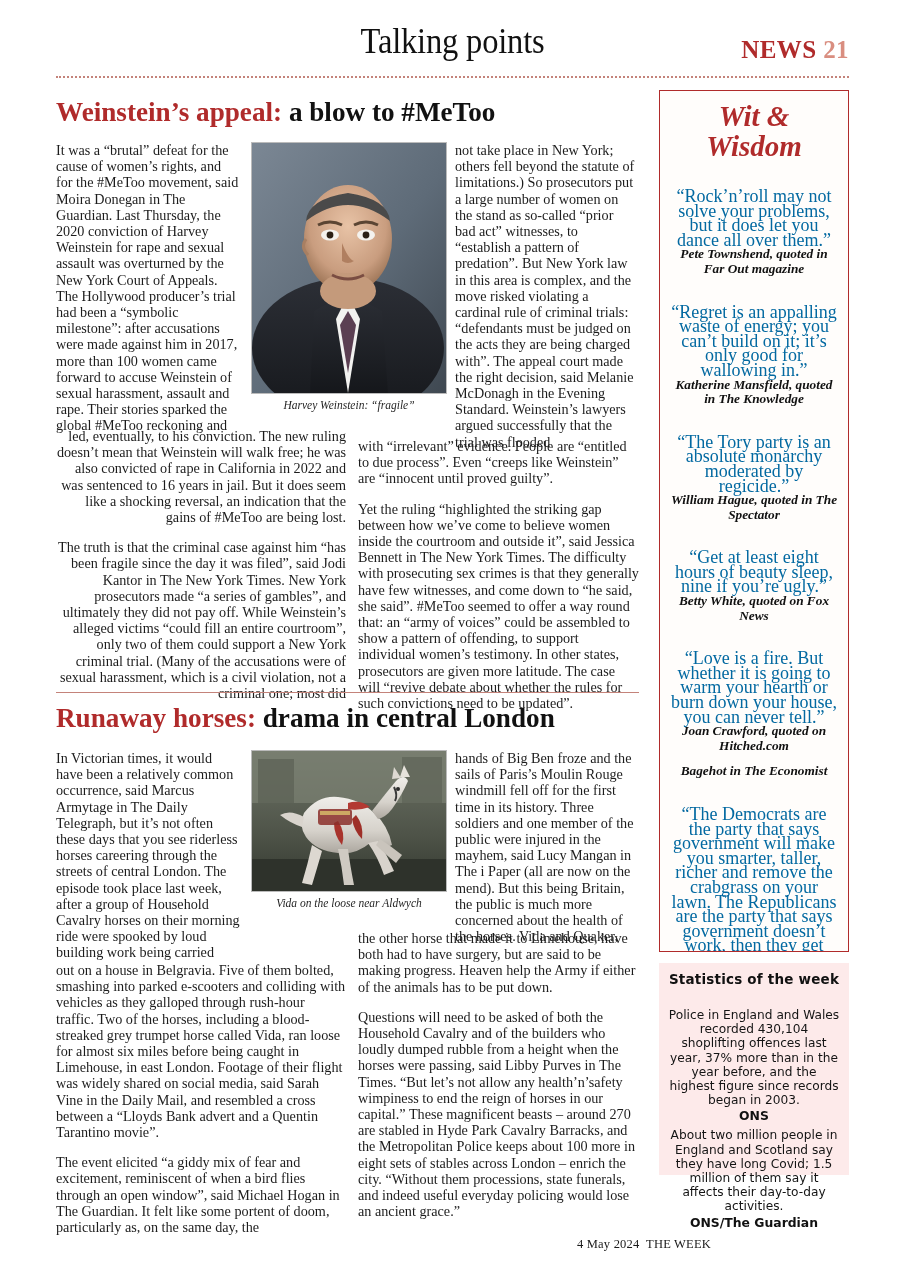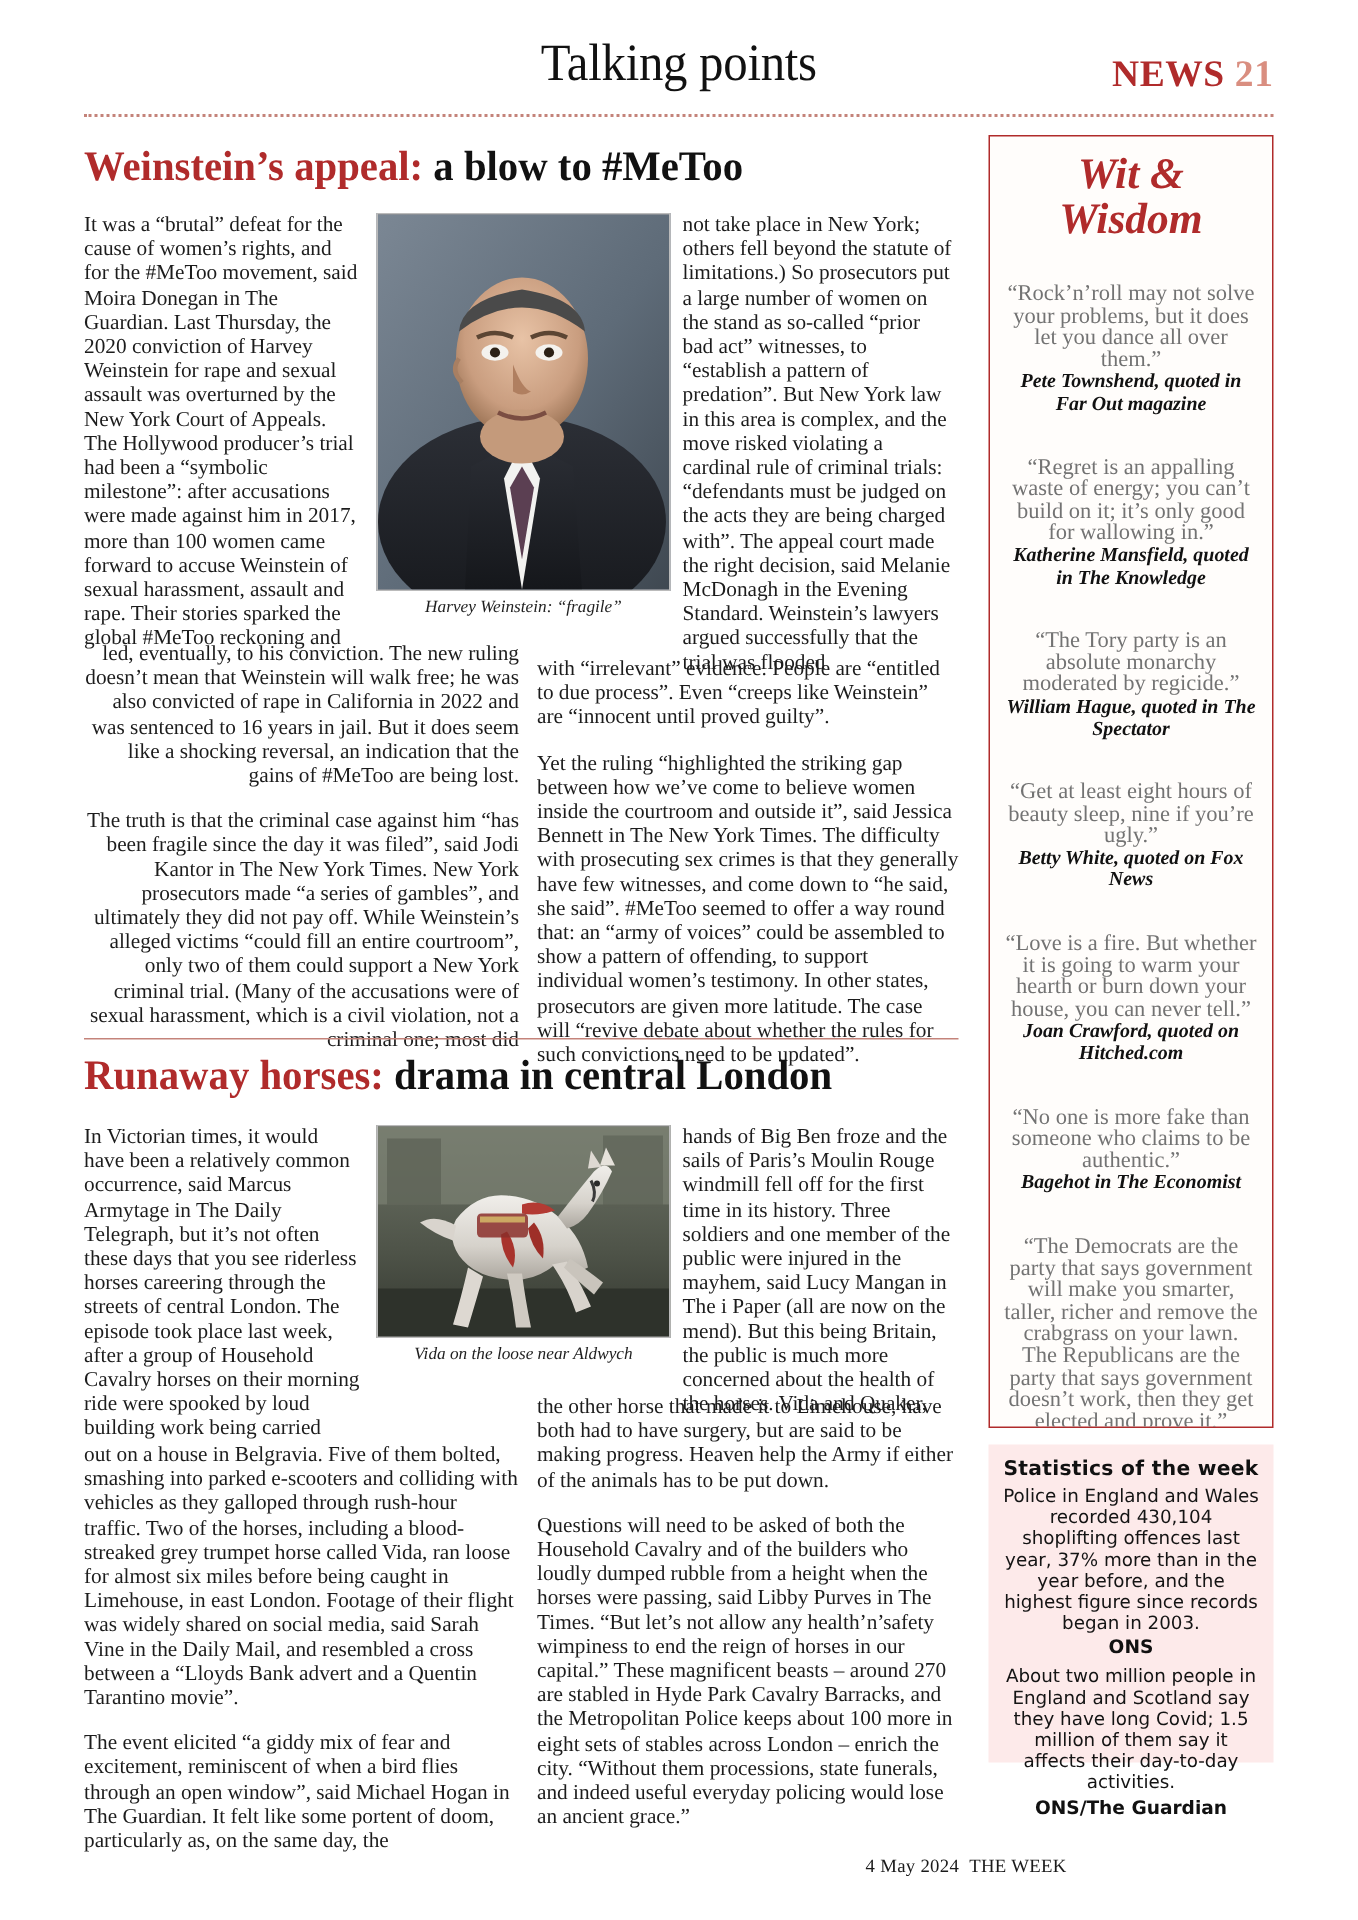--- a/index.html
+++ b/index.html
@@ -225,23 +225,23 @@
     color: #b02b2b;
     font-size: 29px;
     line-height: 30px;
     margin-bottom: 8px;
   }
   .quote {
     text-align: center;
     margin-bottom: 11px;
   }
   .quote .q-text {
-    font-size: 15px;
+    font-size: 18px;
     line-height: 14.6px;
-    color: #737373;
+    color: #0369a1;
     display: block;
     margin-top: 28px;
   }
   .quote .q-attr {
     font-size: 13.3px;
     line-height: 14.6px;
     font-style: italic;
     font-weight: bold;
     color: #111;
     display: block;
@@ -258,21 +258,21 @@
     box-sizing: border-box;
     padding: 8px 9px;
     text-align: center;
     font-family: "DejaVu Sans", "Liberation Sans", sans-serif;
   }
   .stats-title {
     font-size: 13.5px;
     font-weight: bold;
     color: #111;
     letter-spacing: 0.2px;
-    margin-bottom: 3px;
+    margin-bottom: 21px;
   }
   .stats-body {
     font-size: 12.2px;
     line-height: 14.2px;
     color: #141414;
   }
   .stats-src {
     font-size: 12.4px;
     font-weight: bold;
     color: #111;
@@ -452,21 +452,20 @@
     </div>
     <div class="quote">
       <span class="q-text">“Get at least eight hours of beauty sleep, nine if you’re ugly.”</span>
       <span class="q-attr">Betty White, quoted on Fox News</span>
     </div>
     <div class="quote">
       <span class="q-text">“Love is a fire. But whether it is going to warm your hearth or burn down your house, you can never tell.”</span>
       <span class="q-attr">Joan Crawford, quoted on Hitched.com</span>
     </div>
     <div class="quote">
-      <span class="q-text">“No one is more fake than someone who claims to be authentic.”</span>
       <span class="q-attr">Bagehot in The Economist</span>
     </div>
     <div class="quote">
       <span class="q-text">“The Democrats are the party that says government will make you smarter, taller, richer and remove the crabgrass on your lawn. The Republicans are the party that says government doesn’t work, then they get elected and prove it.”</span>
       <span class="q-attr">P.J. O’Rourke, quoted in Reader’s Digest</span>
     </div>
     <div class="quote">
       <span class="q-text">“My million can do the work of two men. Unfortunately those men are Laurel and Hardy.”</span>
       <span class="q-attr">Jo Brand, quoted in The Daily Telegraph</span>
     </div>

